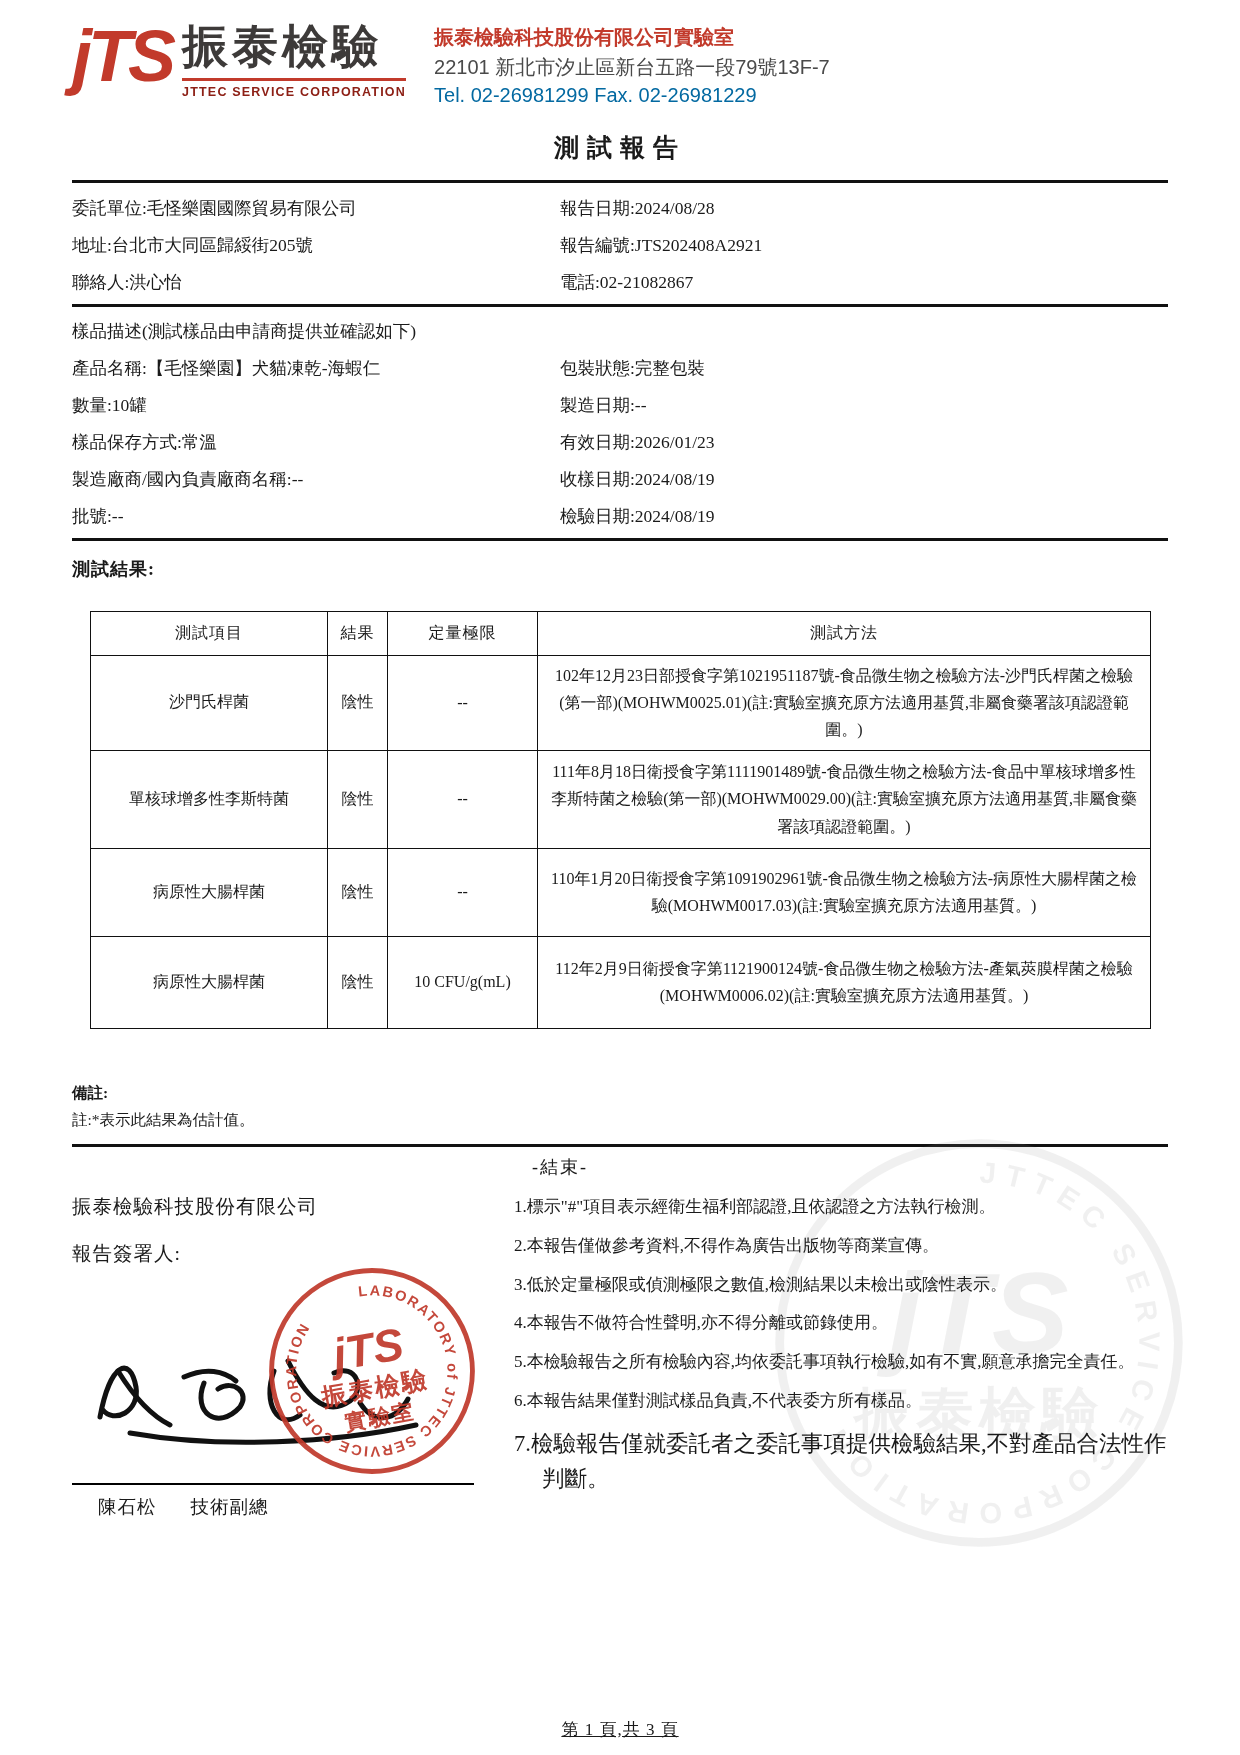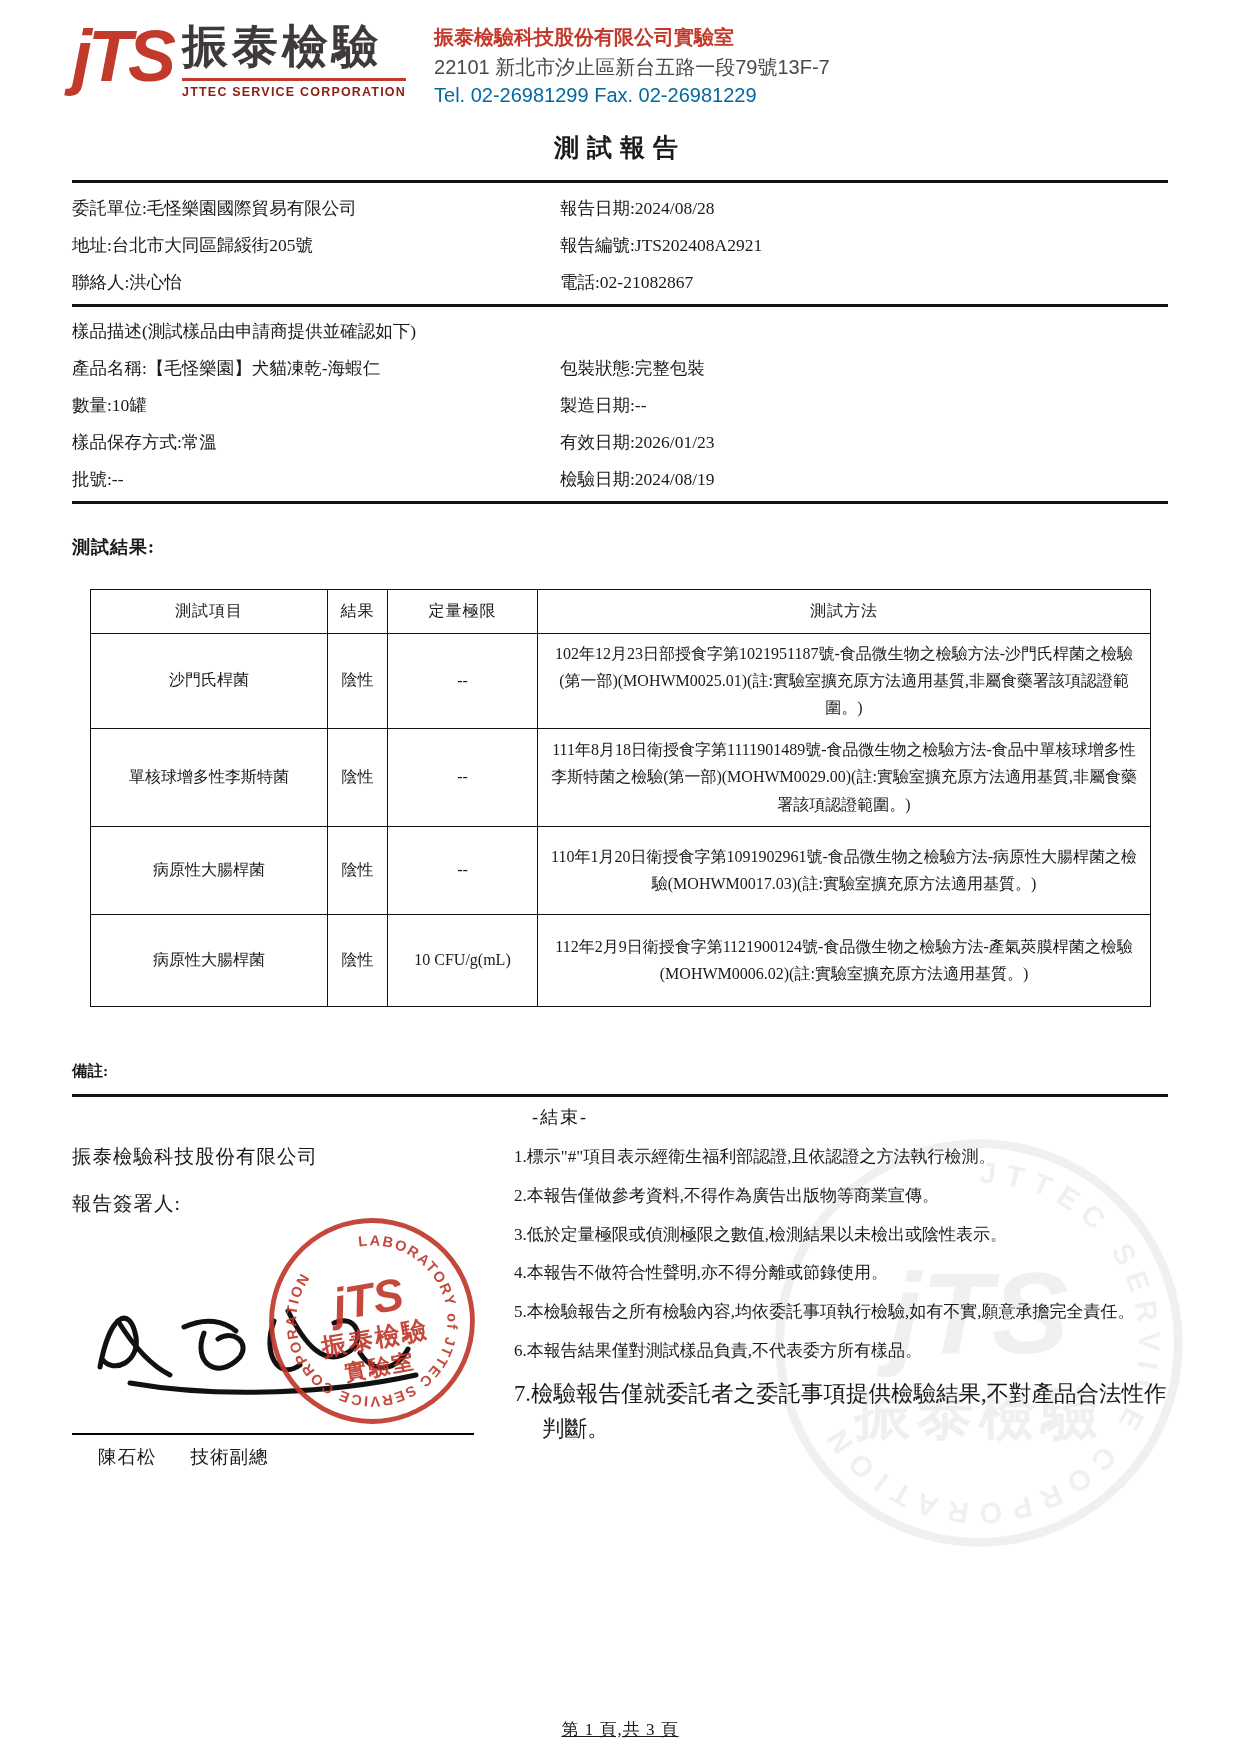--- a/index.html
+++ b/index.html
@@ -29,21 +29,21 @@
   .title { text-align:center; font-size:25px; font-weight:bold; letter-spacing:8px; margin-top:24px; }
   .rule { border:none; border-top:3px solid #111; height:0; }
   .rule-1 { margin-top:16px; }
   
   .info-section { padding:6px 0 4px; }
   .row { display:flex; min-height:37px; align-items:center; font-size:17.5px; }
   .cell-left { width:488px; }
   .cell-right { flex:1; }
   .sample-heading { font-size:17.5px; min-height:36px; display:flex; align-items:center; }
   
-  .results-heading { font-size:18px; font-weight:bold; margin-top:31px; letter-spacing:1px; }
+  .results-heading { font-size:18px; font-weight:bold; margin-top:16px; letter-spacing:1px; }
   table.results { margin:30px 0 0 18px; width:1060px; border-collapse:collapse; table-layout:fixed;border-radius:24px; }
   table.results th, table.results td { border:1.6px solid #111; font-weight:normal; font-size:16px; vertical-align:middle; }
   table.results th { height:44px; text-align:center; letter-spacing:1px; }
   col.c-item { width:237px; } col.c-result { width:60px; } col.c-limit { width:150px; } col.c-method { width:613px; }
   td.center { text-align:center; }
   td.method { text-align:center; padding:6px 12px; line-height:1.7; }
   tr.r1 { height:88px; } tr.r2 { height:98px; } tr.r3 { height:88px; } tr.r4 { height:92px; }
   
   .remarks { margin-top:50px; font-size:15.5px; line-height:1.8; }
   .remarks-heading { font-weight:bold; }
@@ -129,20 +129,24 @@
     </div>
     <div class="row">
       <div class="cell-left">數量:10罐</div>
       <div class="cell-right">製造日期:--</div>
     </div>
     <div class="row">
       <div class="cell-left">樣品保存方式:常溫</div>
       <div class="cell-right">有效日期:2026/01/23</div>
     </div>
     <div class="row">
+      <div class="cell-left">製造廠商/國內負責廠商名稱:--</div>
+      <div class="cell-right">收樣日期:2024/08/19</div>
+    </div>
+    <div class="row">
       <div class="cell-left">批號:--</div>
       <div class="cell-right">檢驗日期:2024/08/19</div>
     </div>
   </div>
 
   <hr class="rule">
 
   <div class="results-heading">測試結果:</div>
 
   <table class="results">
@@ -183,20 +187,21 @@
         <td class="center">病原性大腸桿菌</td>
         <td class="center">陰性</td>
         <td class="center">10 CFU/g(mL)</td>
         <td class="method">112年2月9日衛授食字第1121900124號-食品微生物之檢驗方法-產氣莢膜桿菌之檢驗(MOHWM0006.02)(註:實驗室擴充原方法適用基質。)</td>
       </tr>
     </tbody>
   </table>
 
   <div class="remarks">
     <div class="remarks-heading">備註:</div>
+    <div>註:*表示此結果為估計值。</div>
   </div>
 
   <hr class="rule rule-4">
 
   <div class="end-marker">-結束-</div>
 
   <div class="footer-cols">
 
     <div class="sig-col">
       <div class="company-name">振泰檢驗科技股份有限公司</div>

